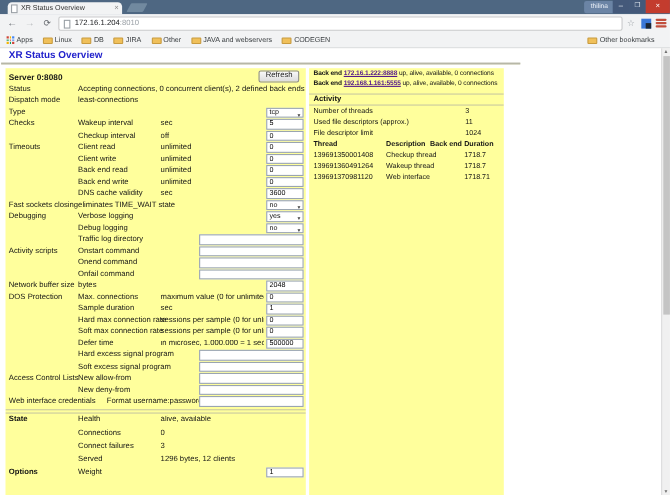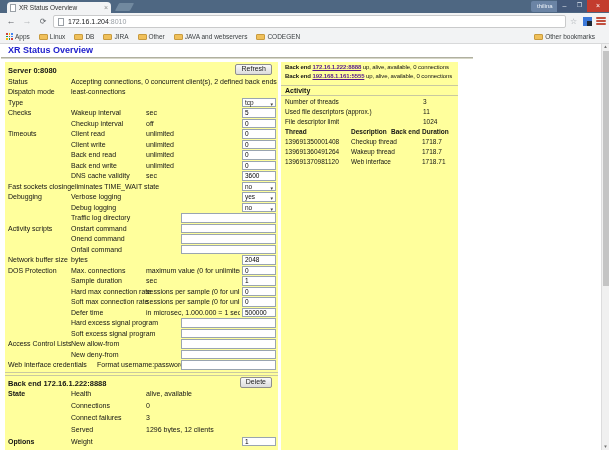--- a/index.html
+++ b/index.html
@@ -329,24 +329,20 @@
           <span class="c2">New deny-from</span>
           <input class="inp wide" style="">
         </div>
         <div class="row">
           <span class="c1">Web interface credentials</span>
           <span class="c2" style="left: 92px;">Format username:password</span>
           <input class="inp wide" style="">
         </div>
       </div>
     <div class="section-sep"></div>
-    <div id="backend-row">
-      <span class="sec-title">Back end 172.16.1.222:8888</span>
-      <button class="mini-btn">Delete</button>
-    </div>
     <div id="backend-rows">
         <div class="row brow">
           <span class="c1 b">State</span>
           <span class="c2">Health</span>
           <span class="c3">alive, available</span>
         </div>
         <div class="row brow">
           <span class="c2">Connections</span>
           <span class="c3">0</span>
         </div>

